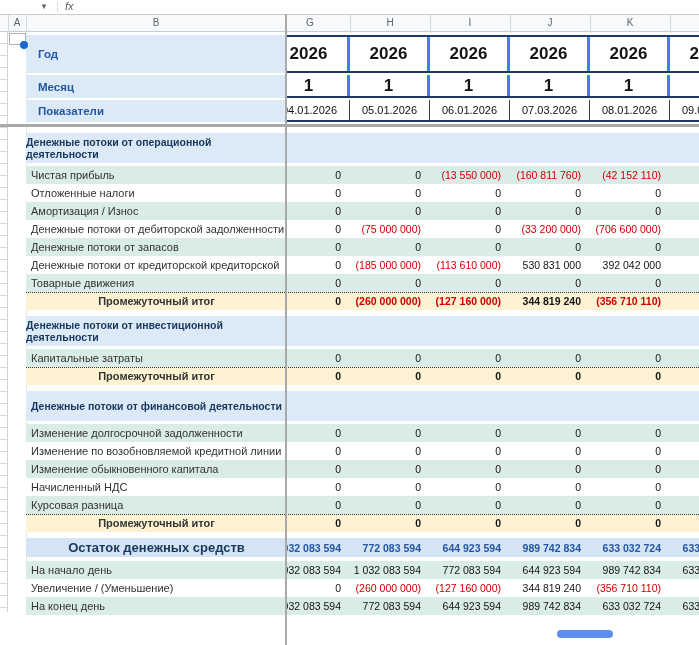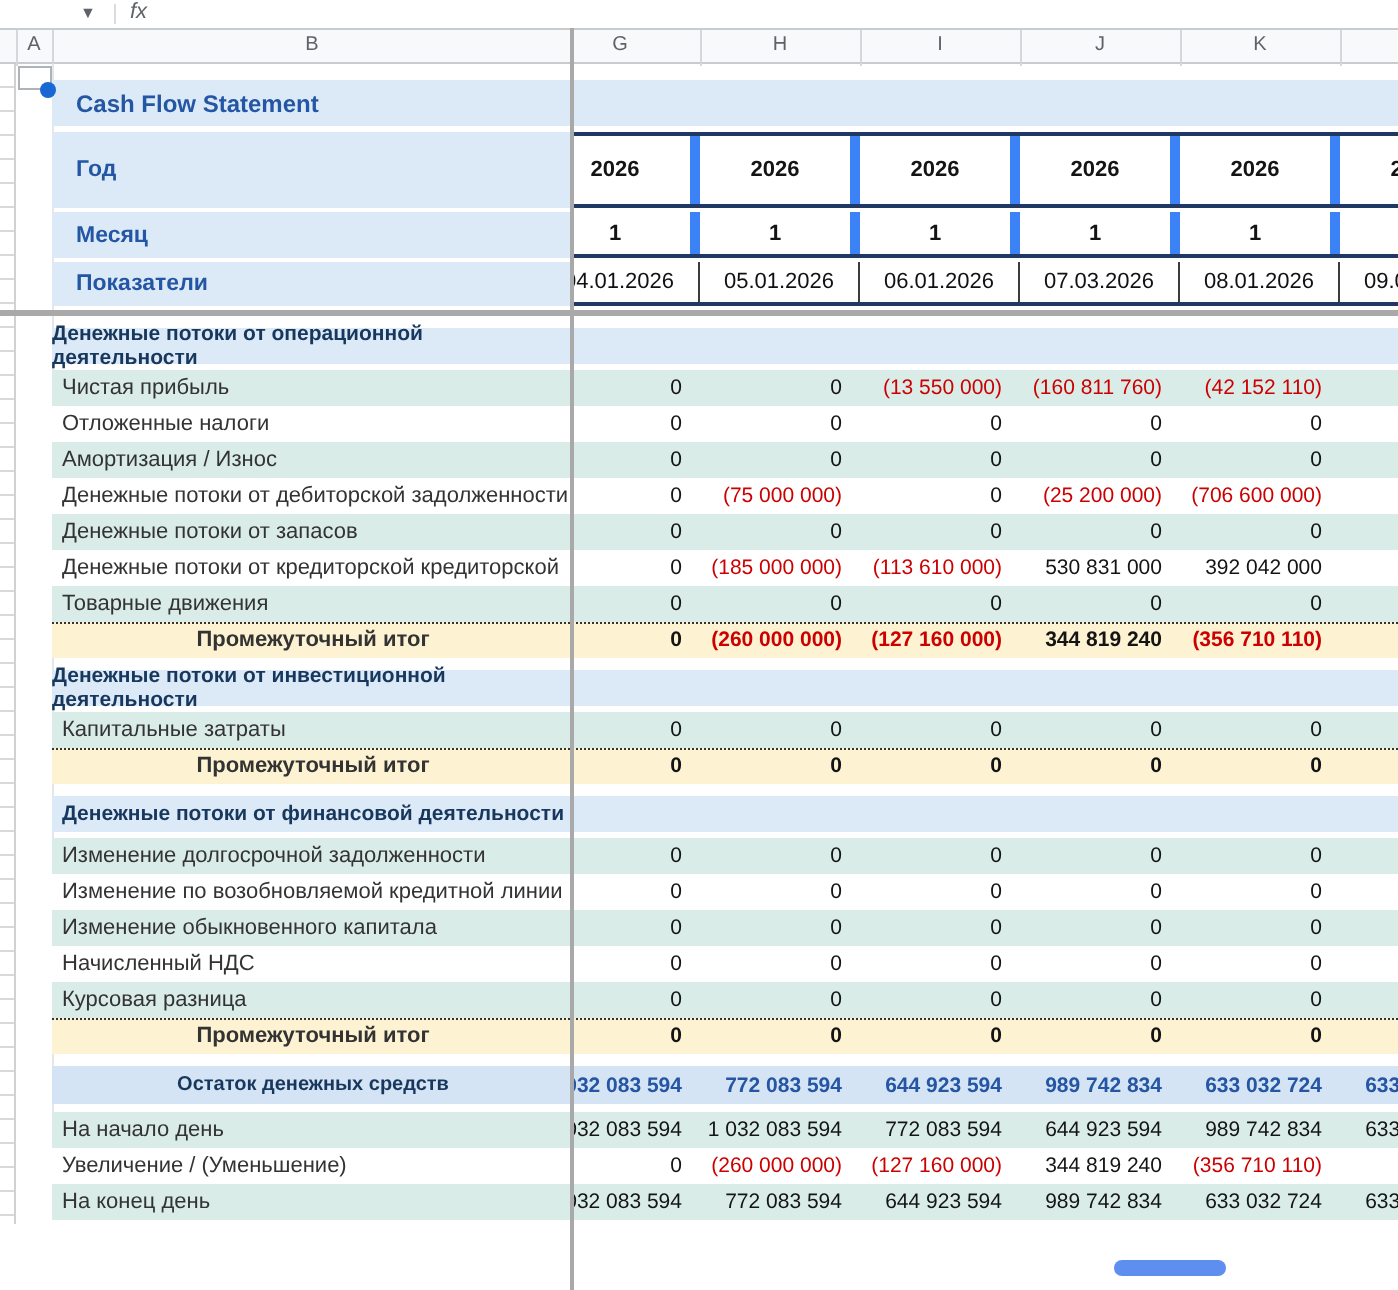--- a/index.html
+++ b/index.html
@@ -42,41 +42,41 @@
   
   .kind-year{height:38px;margin-top:3px;}
   .kind-month{height:23px;margin-top:2px;}
   .kind-date{height:22px;margin-top:2px;}
   .kind-year .band,.kind-month .band,.kind-date .band{background:#dceaf8;right:auto;width:261px;}
   .kind-year .blabel,.kind-month .blabel,.kind-date .blabel{font-weight:bold;font-size:11.5px;color:#2456a4;padding-left:12px;}
   .kind-year .dwrap,.kind-month .dwrap,.kind-date .dwrap{background:#fff;}
   .kind-year .dwrap{border-top:2px solid #1f3864;border-bottom:2px solid #1f3864;}
   .kind-month .dwrap{border-bottom:2px solid #1f3864;}
   .kind-date .dwrap{border-bottom:2px solid #1f3864;}
-  .kind-year .cell,.kind-month .cell{justify-content:center;padding-right:0;font-weight:bold;font-size:11px;border-right:5px solid #3b82f6;}
+  .kind-year .cell,.kind-month .cell{justify-content:center;padding-right:0;font-weight:bold;font-size:17px;border-right:3px solid #3b82f6;}
   .kind-date .cell{justify-content:center;padding-right:0;font-size:11px;color:#111;border-right:1px solid #3c3c3c;}
   
   .kind-divider{height:3px;margin-top:2px;margin-bottom:4px;background:#a9a9a9;}
   
-  .kind-section{height:18px;margin-top:6px;margin-bottom:3px;}
+  .kind-section{height:30px;margin-top:6px;margin-bottom:3px;}
   .kind-section .band{background:#dceaf8;}
   .kind-section .blabel{font-weight:bold;font-size:10.5px;color:#17375d;justify-content:center;padding-left:0;}
   
   .kind-data{height:18px;}
   .band-teal{background:#d9ece7;}
   .band-white{background:#ffffff;}
   
   .kind-subtotal{height:18px;}
   .kind-subtotal .band{background:#fdf3d2;border-top:1px dotted #333;box-sizing:border-box;}
   .kind-subtotal .blabel{font-weight:bold;justify-content:center;padding-left:0;}
   .kind-subtotal .cell{font-weight:bold;}
   
   .kind-balance{height:19px;margin-top:6px;margin-bottom:4px;}
   .kind-balance .band{background:#d5e4f4;}
-  .kind-balance .blabel{font-weight:bold;font-size:10px;color:#17375d;justify-content:center;padding-left:0;}
+  .kind-balance .blabel{font-weight:bold;font-size:13px;color:#17375d;justify-content:center;padding-left:0;}
   .kind-balance .cell{font-weight:bold;color:#2456a4;}
   
   .sel-cell{position:absolute;left:9px;top:33px;width:17px;height:12px;border:1px solid #aeb3b8;background:#fff;box-sizing:border-box;z-index:40;}
   .sel-dot{position:absolute;left:20px;top:41px;width:8px;height:8px;border-radius:50%;background:#1967d2;z-index:70;}
   
   .hscroll{position:absolute;left:557px;top:630px;width:56px;height:8px;border-radius:4px;background:#5e8ff0;z-index:80;}
 </style>
 </head>
 <body>
 
@@ -100,24 +100,20 @@
   <span class="colsep" style="left:430px"></span>
   <span class="colsep" style="left:510px"></span>
   <span class="colsep" style="left:590px"></span>
   <span class="colsep" style="left:670px"></span>
 </div>
 
 <div class="gutter"></div>
 <div class="acol-line"></div>
 
 <div class="rows">
-    <div class="row kind-title">
-      <div class="band"></div>
-      <div class="blabel">Cash Flow Statement</div>
-    </div>
     <div class="row kind-year">
       <div class="band"></div>
       <div class="blabel">Год</div>
       <div class="dwrap">
         <div class="cells">
           <div class="cell">2026</div>
           <div class="cell">2026</div>
           <div class="cell">2026</div>
           <div class="cell">2026</div>
           <div class="cell">2026</div>
@@ -201,21 +197,21 @@
       </div>
     </div>
     <div class="row kind-data">
       <div class="band band-white"></div>
       <div class="blabel">Денежные потоки от дебиторской задолженности</div>
       <div class="dwrap">
         <div class="cells">
           <div class="cell">0</div>
           <div class="cell neg">(75 000 000)</div>
           <div class="cell">0</div>
-          <div class="cell neg">(25 200 000)</div>
+          <div class="cell neg">(33 200 000)</div>
           <div class="cell neg">(706 600 000)</div>
           <div class="cell"></div>
         </div>
       </div>
     </div>
     <div class="row kind-data">
       <div class="band band-teal"></div>
       <div class="blabel">Денежные потоки от запасов</div>
       <div class="dwrap">
         <div class="cells">

